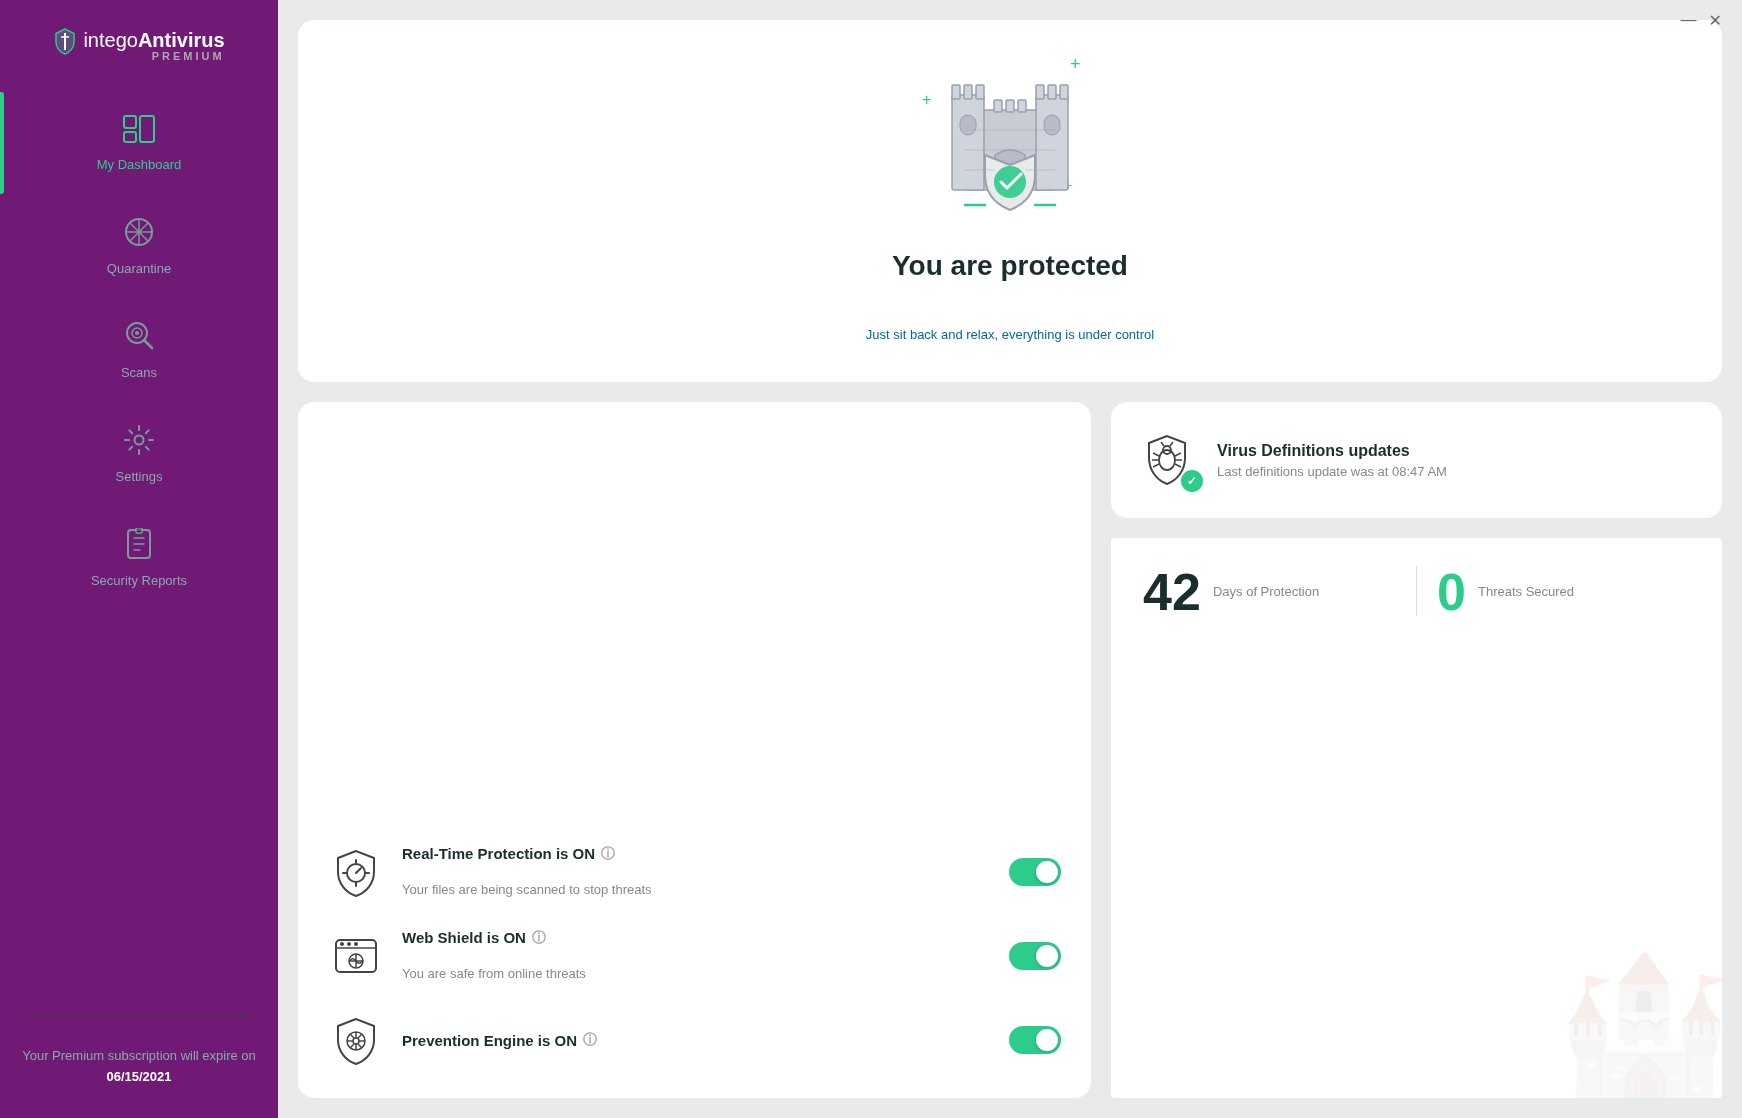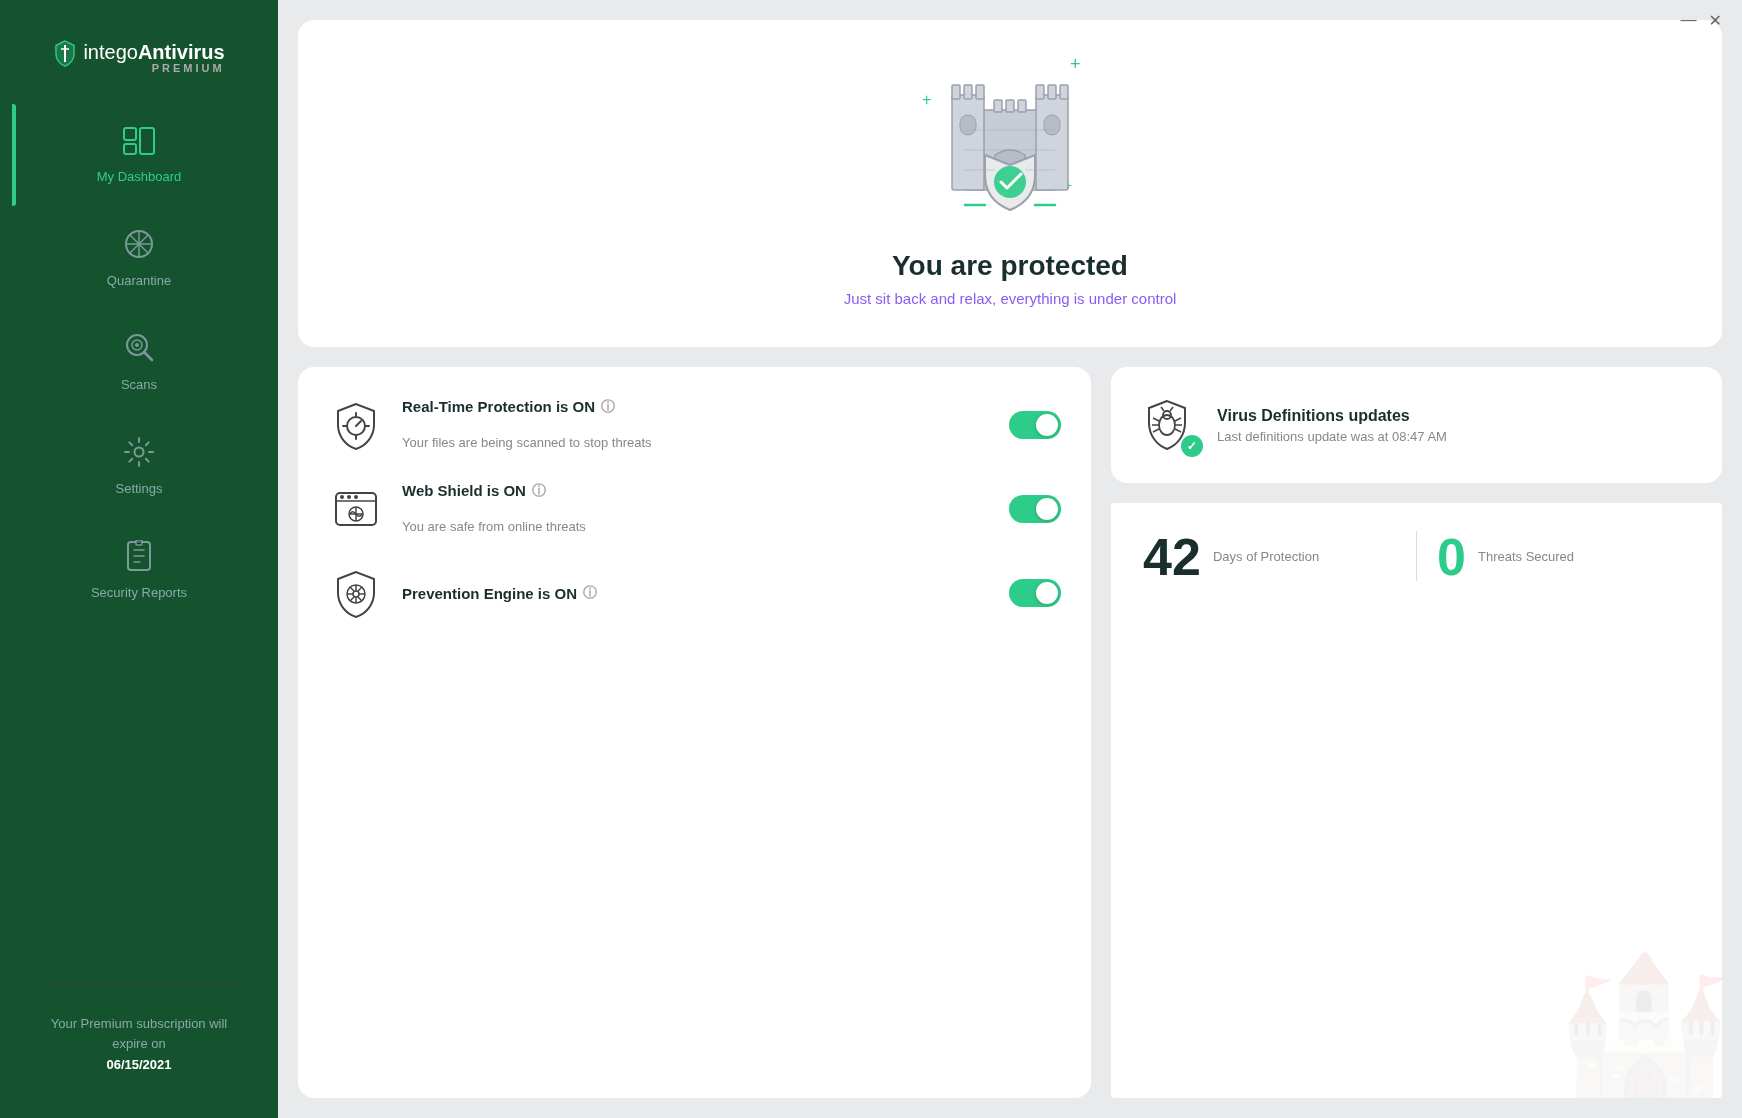--- a/index.html
+++ b/index.html
@@ -2,25 +2,25 @@
 <html><head>
   <meta charset="utf-8">
   <style>
     * { margin: 0; padding: 0; box-sizing: border-box; }
     body { font-family: -apple-system, BlinkMacSystemFont, 'Segoe UI', sans-serif; background: #e8eaec; display: flex; width: 1742px; height: 1118px; overflow: hidden; }
 
     
     .sidebar {
       width: 278px;
       min-width: 278px;
-      background: #14532d;
+      background: #701a75;
       display: flex;
       flex-direction: column;
       align-items: center;
-      padding: 12px;
+      padding: 0;
       position: relative;
     }
     .sidebar-logo {
       padding: 28px 20px 30px;
       text-align: center;
       width: 100%;
     }
     .logo-text {
       display: flex;
       align-items: center;
@@ -135,40 +135,42 @@
       margin-bottom: 20px;
       position: relative;
     }
     .hero-title {
       font-size: 28px;
       font-weight: 700;
       color: #1a2e2e;
       margin-bottom: 8px;
     }
     .hero-subtitle {
-      font-size: 15px;
-      color: #8b5cf6;
+      font-size: 13px;
+      color: #0369a1;
+      margin-top: 37px;
     }
 
     
     .bottom-row {
       display: flex;
       gap: 20px;
       flex: 1;
     }
 
     
     .protection-card {
       background: #fff;
       border-radius: 16px;
       padding: 30px 30px;
       flex: 1.2;
       display: flex;
       flex-direction: column;
       gap: 28px;
+      justify-content: flex-end;
     }
     .protection-item {
       display: flex;
       align-items: center;
       gap: 18px;
     }
     .prot-icon-wrap {
       width: 56px;
       height: 56px;
       display: flex;

